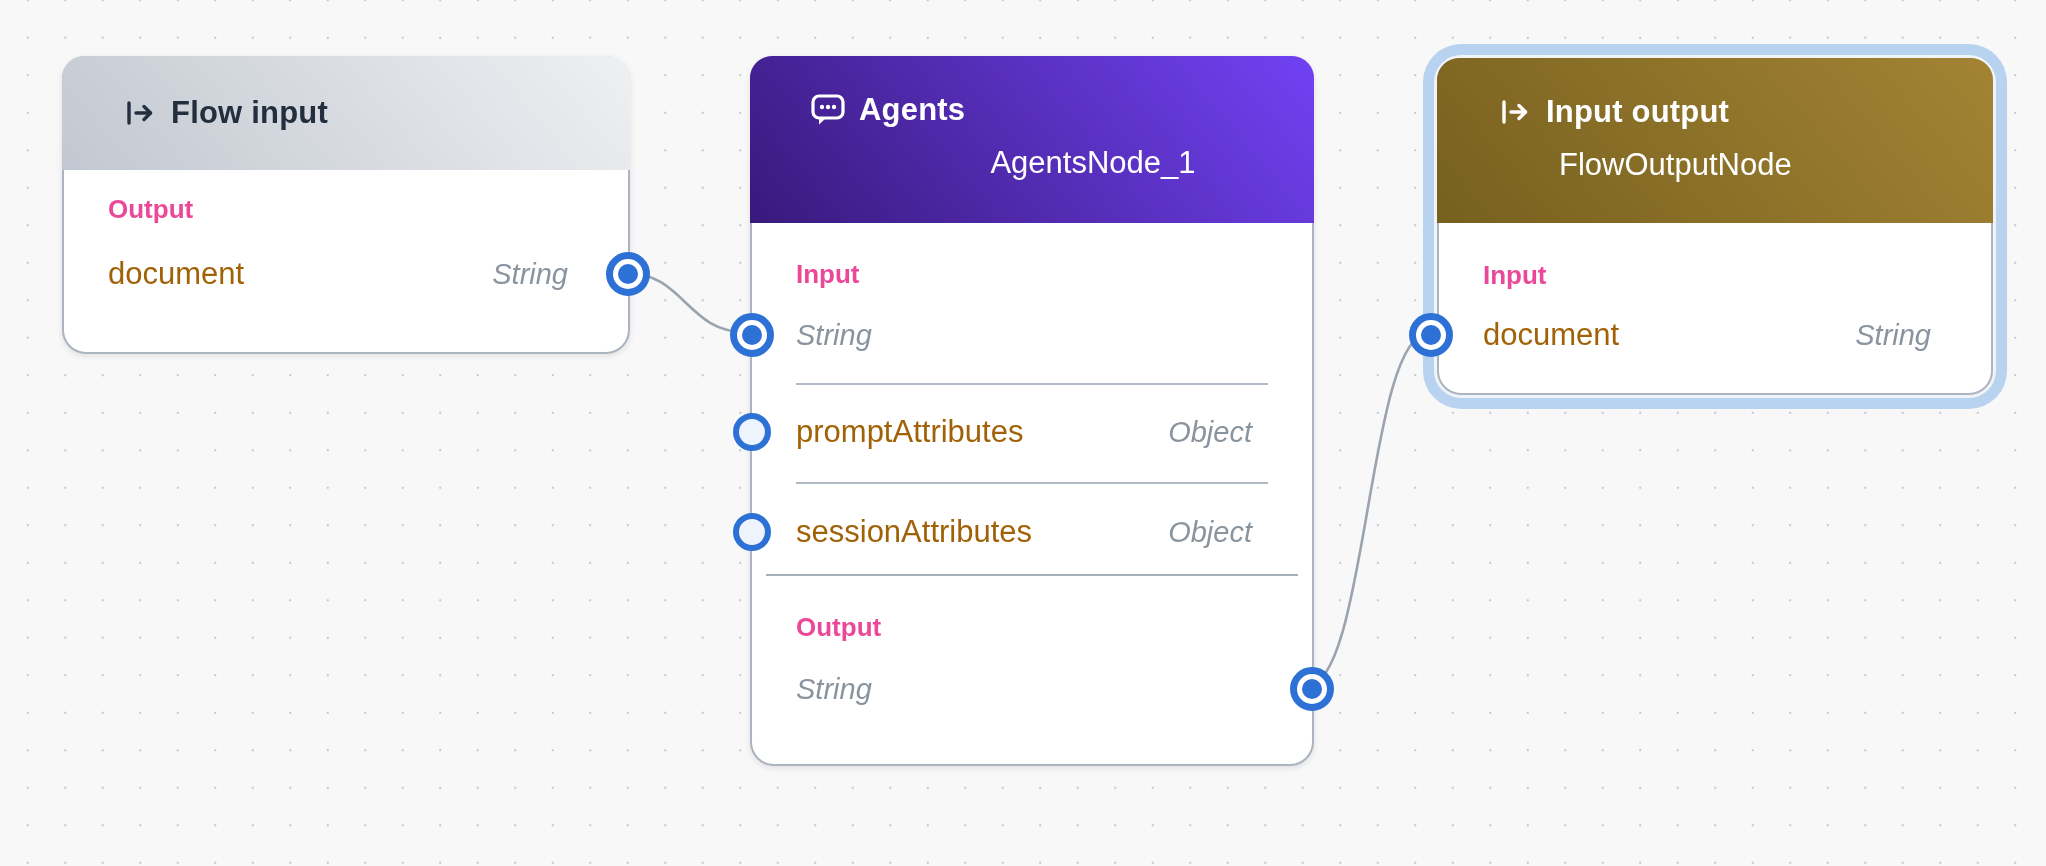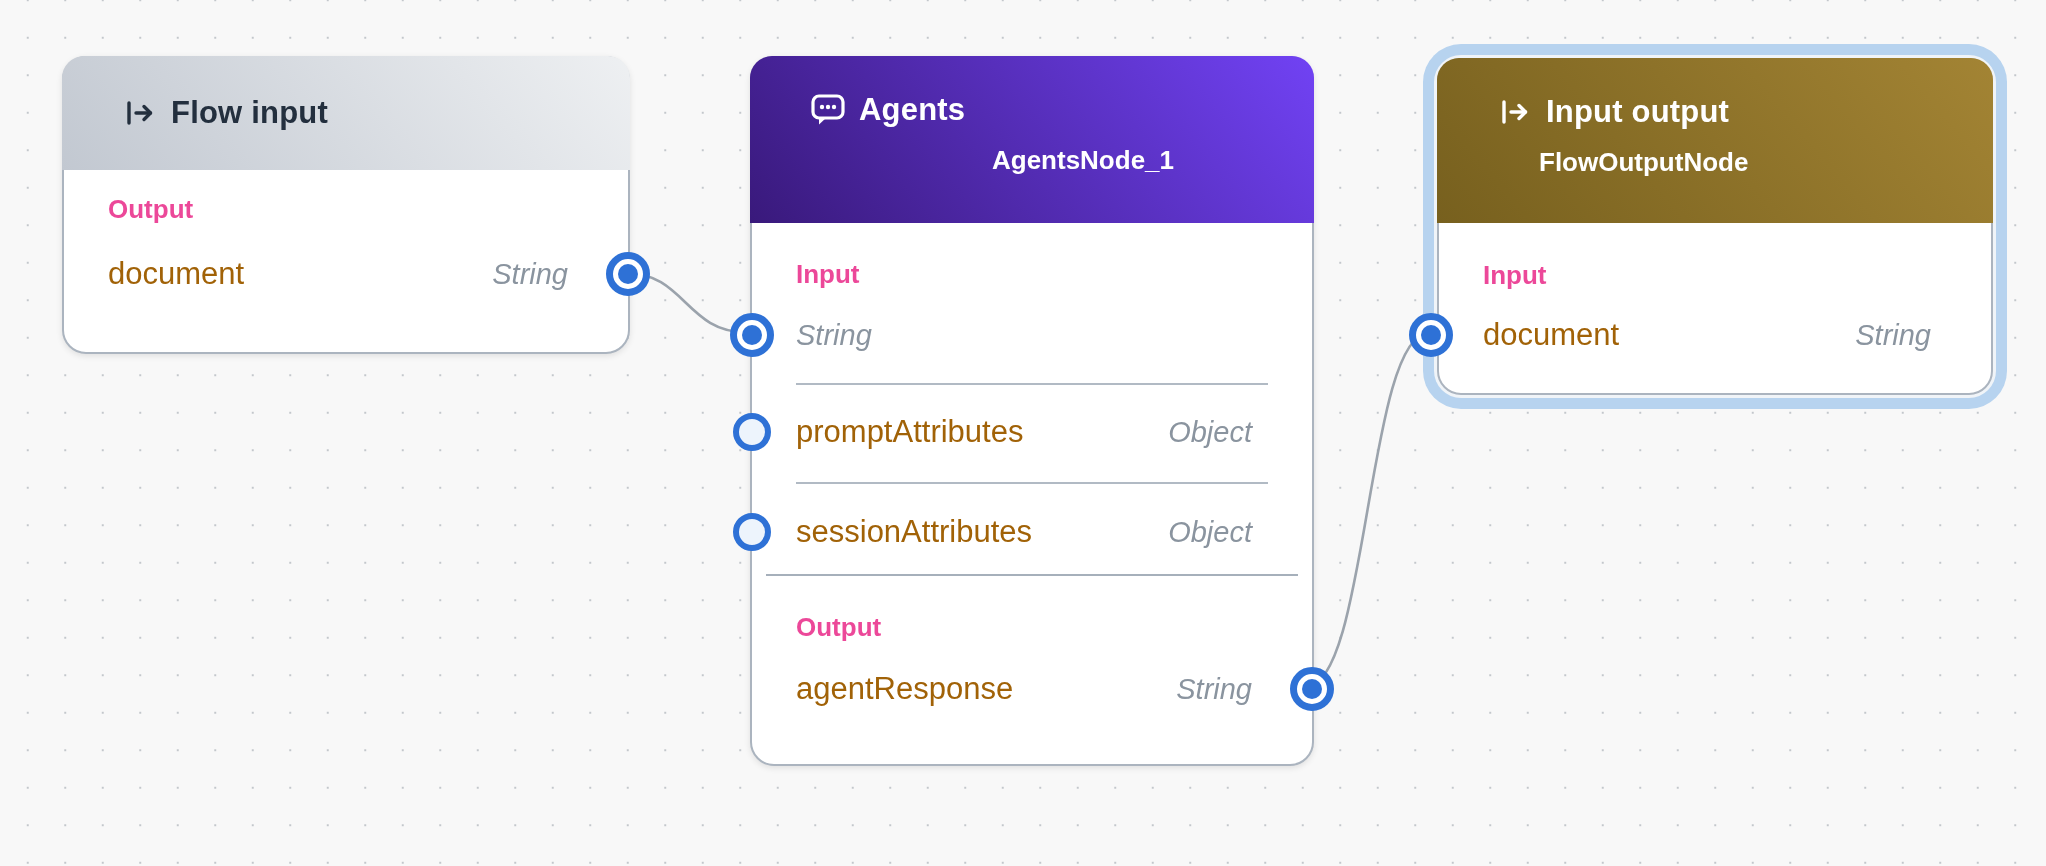--- a/index.html
+++ b/index.html
@@ -22,21 +22,21 @@
   .node-header{
     position:absolute;top:-2px;left:-2px;right:-2px;
     border-radius:22px 22px 0 0;
     padding-left:60px;box-sizing:border-box;
   }
   .node-header.single{display:flex;align-items:center;}
   .node-header.double{padding-top:36px;}
   .header-row{display:flex;align-items:center;gap:13px;}
   .hicon{width:36px;height:34px;display:inline-flex;flex:0 0 auto;}
   .node-title{font-size:31px;font-weight:700;letter-spacing:.2px;white-space:nowrap;}
-  .node-subtitle{margin-left:42px;margin-top:17px;font-size:26px;font-weight:700;white-space:nowrap;}
+  .node-subtitle{margin-left:62px;margin-top:17px;font-size:31px;font-weight:400;white-space:nowrap;}
   .text-dark{color:#232f3e;}
   .text-white{color:#ffffff;}
   .grad-gray{background:linear-gradient(50deg,#c2c8d1 0%,#eef0f2 100%);}
   .grad-purple{background:linear-gradient(50deg,#39197b 0%,#7142f4 100%);}
   .grad-gold{background:linear-gradient(50deg,#77601e 0%,#a38434 100%);}
   .section-label{
     position:absolute;left:44px;transform:translateY(-50%);
     font-size:26px;font-weight:700;color:#ec4899;white-space:nowrap;
   }
   .row{
@@ -115,21 +115,20 @@
   <div class="divider" style="top:424px;"></div>
 
   <div class="row" style="top:474px;">
     <span class="row-name">sessionAttributes</span>
     <span class="row-type">Object</span>
   </div>
   <div class="section-divider" style="top:516px;"></div>
 
   <div class="section-label" style="top:569px;">Output</div>
   <div class="row" style="top:631px;">
-    <span class="row-name">agentResponse</span>
     <span class="row-type">String</span>
   </div>
 
   <span class="port filled" style="left:0;top:277px;"></span>
   <span class="port hollow" style="left:0;top:374px;"></span>
   <span class="port hollow" style="left:0;top:474px;"></span>
   <span class="port filled" style="left:100%;top:631px;"></span>
 </div>
 
 <div class="node selected" style="left:1437px;top:58px;width:552px;height:333px;">

